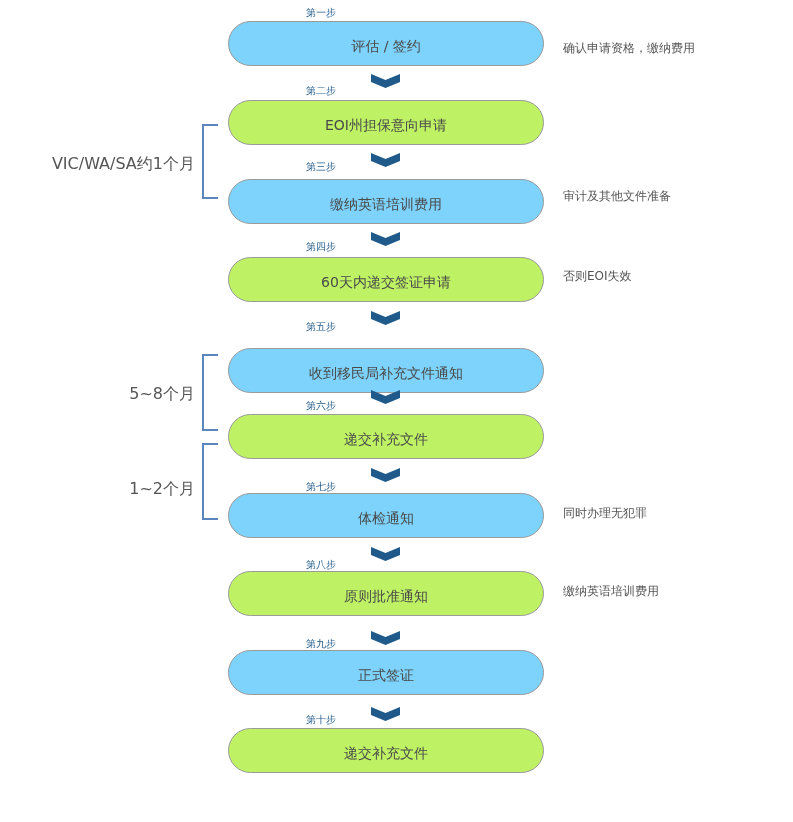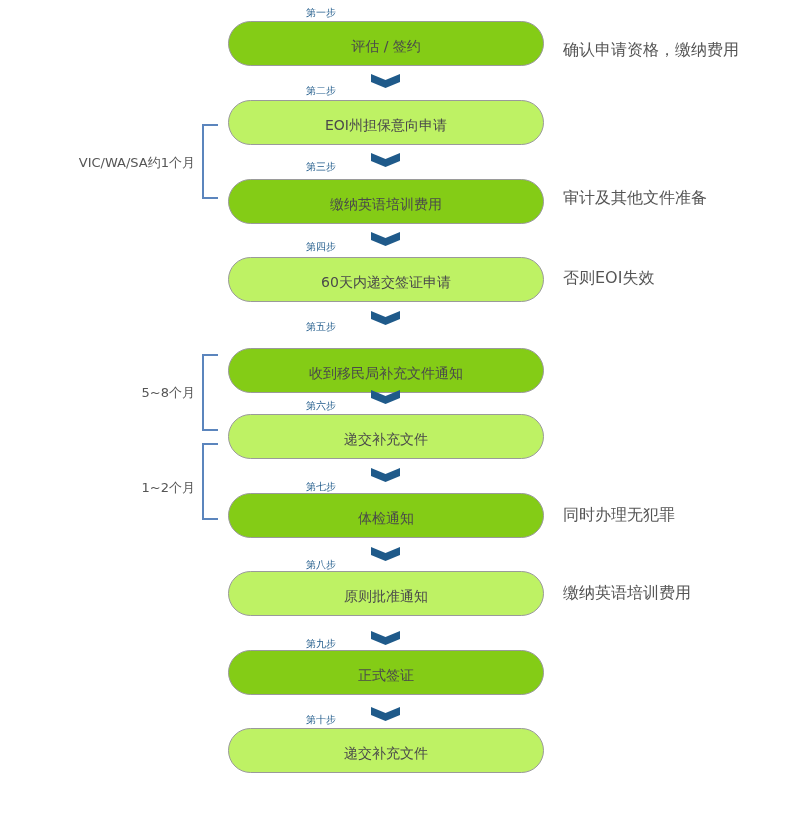--- a/index.html
+++ b/index.html
@@ -1,29 +1,29 @@
 <!DOCTYPE html>
 <html><head>
 <meta charset="utf-8">
 <style>
   html, body { margin:0; padding:0; background:#ffffff; }
   body { width:793px; height:822px; position:relative; overflow:hidden;
          font-family:"DejaVu Sans","Liberation Sans",sans-serif; }
   .box { position:absolute; left:228px; width:316px; height:45px; box-sizing:border-box;
-         border:1px solid #9a9a9a; border-radius:23px; background:#84cc16;
+         border:1px solid #9a9a9a; border-radius:23px; background:#7dd3fc;
          display:flex; align-items:center; justify-content:center;
          font-size:14px; color:#4a4a4a; }
   .box.blue { background:#bef264; }
   .box span { position:relative; top:3px; }
   .step { position:absolute; left:262px; font-size:10px; color:#1f5a8a;margin-left:44px; }
   .chev { position:absolute; left:371px; width:29px; height:14px; }
-  .note { position:absolute; left:563px; font-size:16px; color:#555555; }
+  .note { position:absolute; left:563px; font-size:12px; color:#555555; }
   .bracket { position:absolute; left:202px; width:16px; box-sizing:border-box;
              border:2px solid #5b85bd; border-right:none; }
-  .brlabel { position:absolute; font-size:13px; color:#555555; text-align:right; }
+  .brlabel { position:absolute; font-size:16px; color:#555555; text-align:right; }
 </style>
 </head>
 <body>
 
 <div class="step" style="top:6px">第一步</div>
 <div class="step" style="top:84px">第二步</div>
 <div class="step" style="top:160px">第三步</div>
 <div class="step" style="top:240px">第四步</div>
 <div class="step" style="top:320px">第五步</div>
 <div class="step" style="top:399px">第六步</div>

